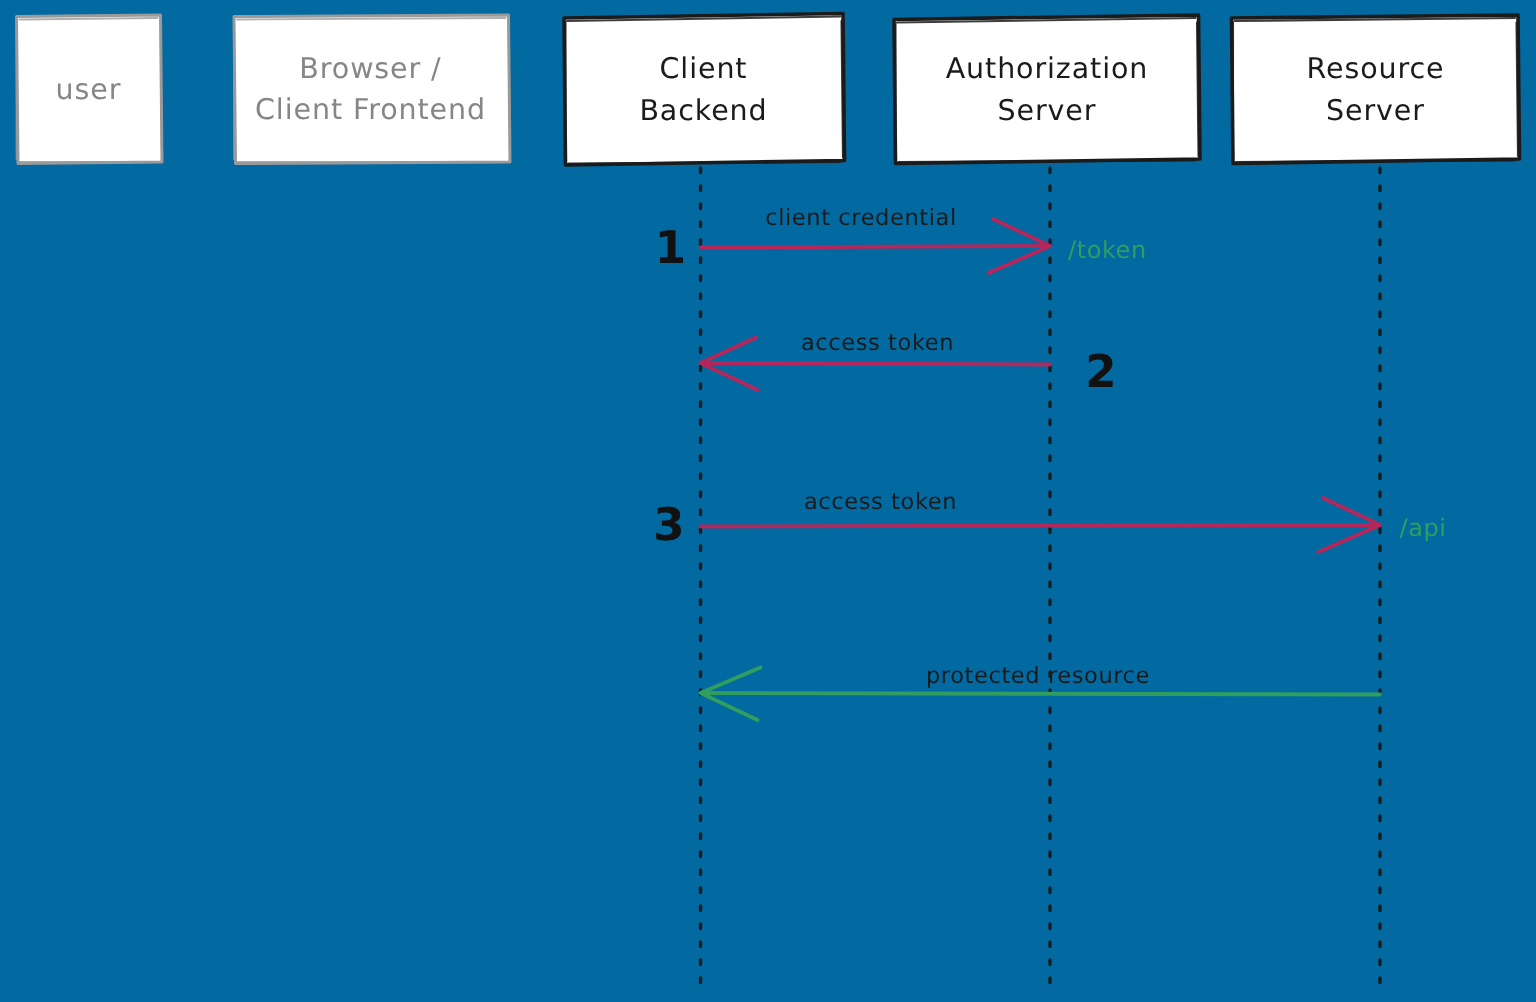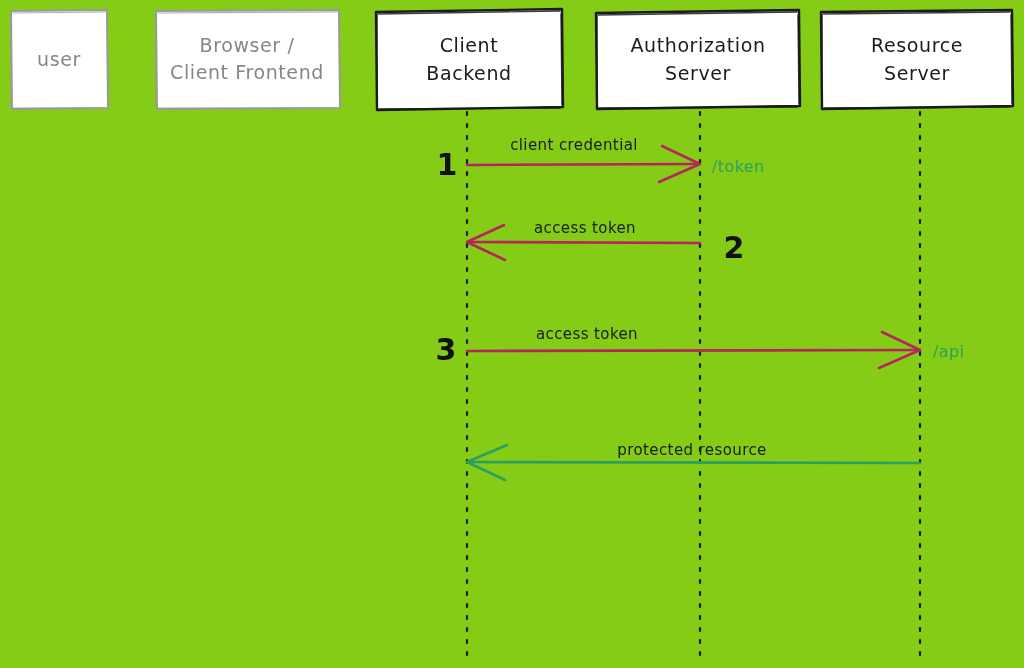--- a/index.html
+++ b/index.html
@@ -10,21 +10,21 @@
   body {
     width: 1024px;
     height: 668px;
     font-family: "DejaVu Sans", sans-serif;
     overflow: hidden;
   }
   #canvas {
     position: relative;
     width: 1024px;
     height: 668px;
-    background: #84cc16;
+    background: #0369a1;
   }
   #diagram-svg {
     position: absolute;
     left: 0;
     top: 0;
     width: 1024px;
     height: 668px;
   }
   .participant-label {
     font-family: "DejaVu Sans", sans-serif;

